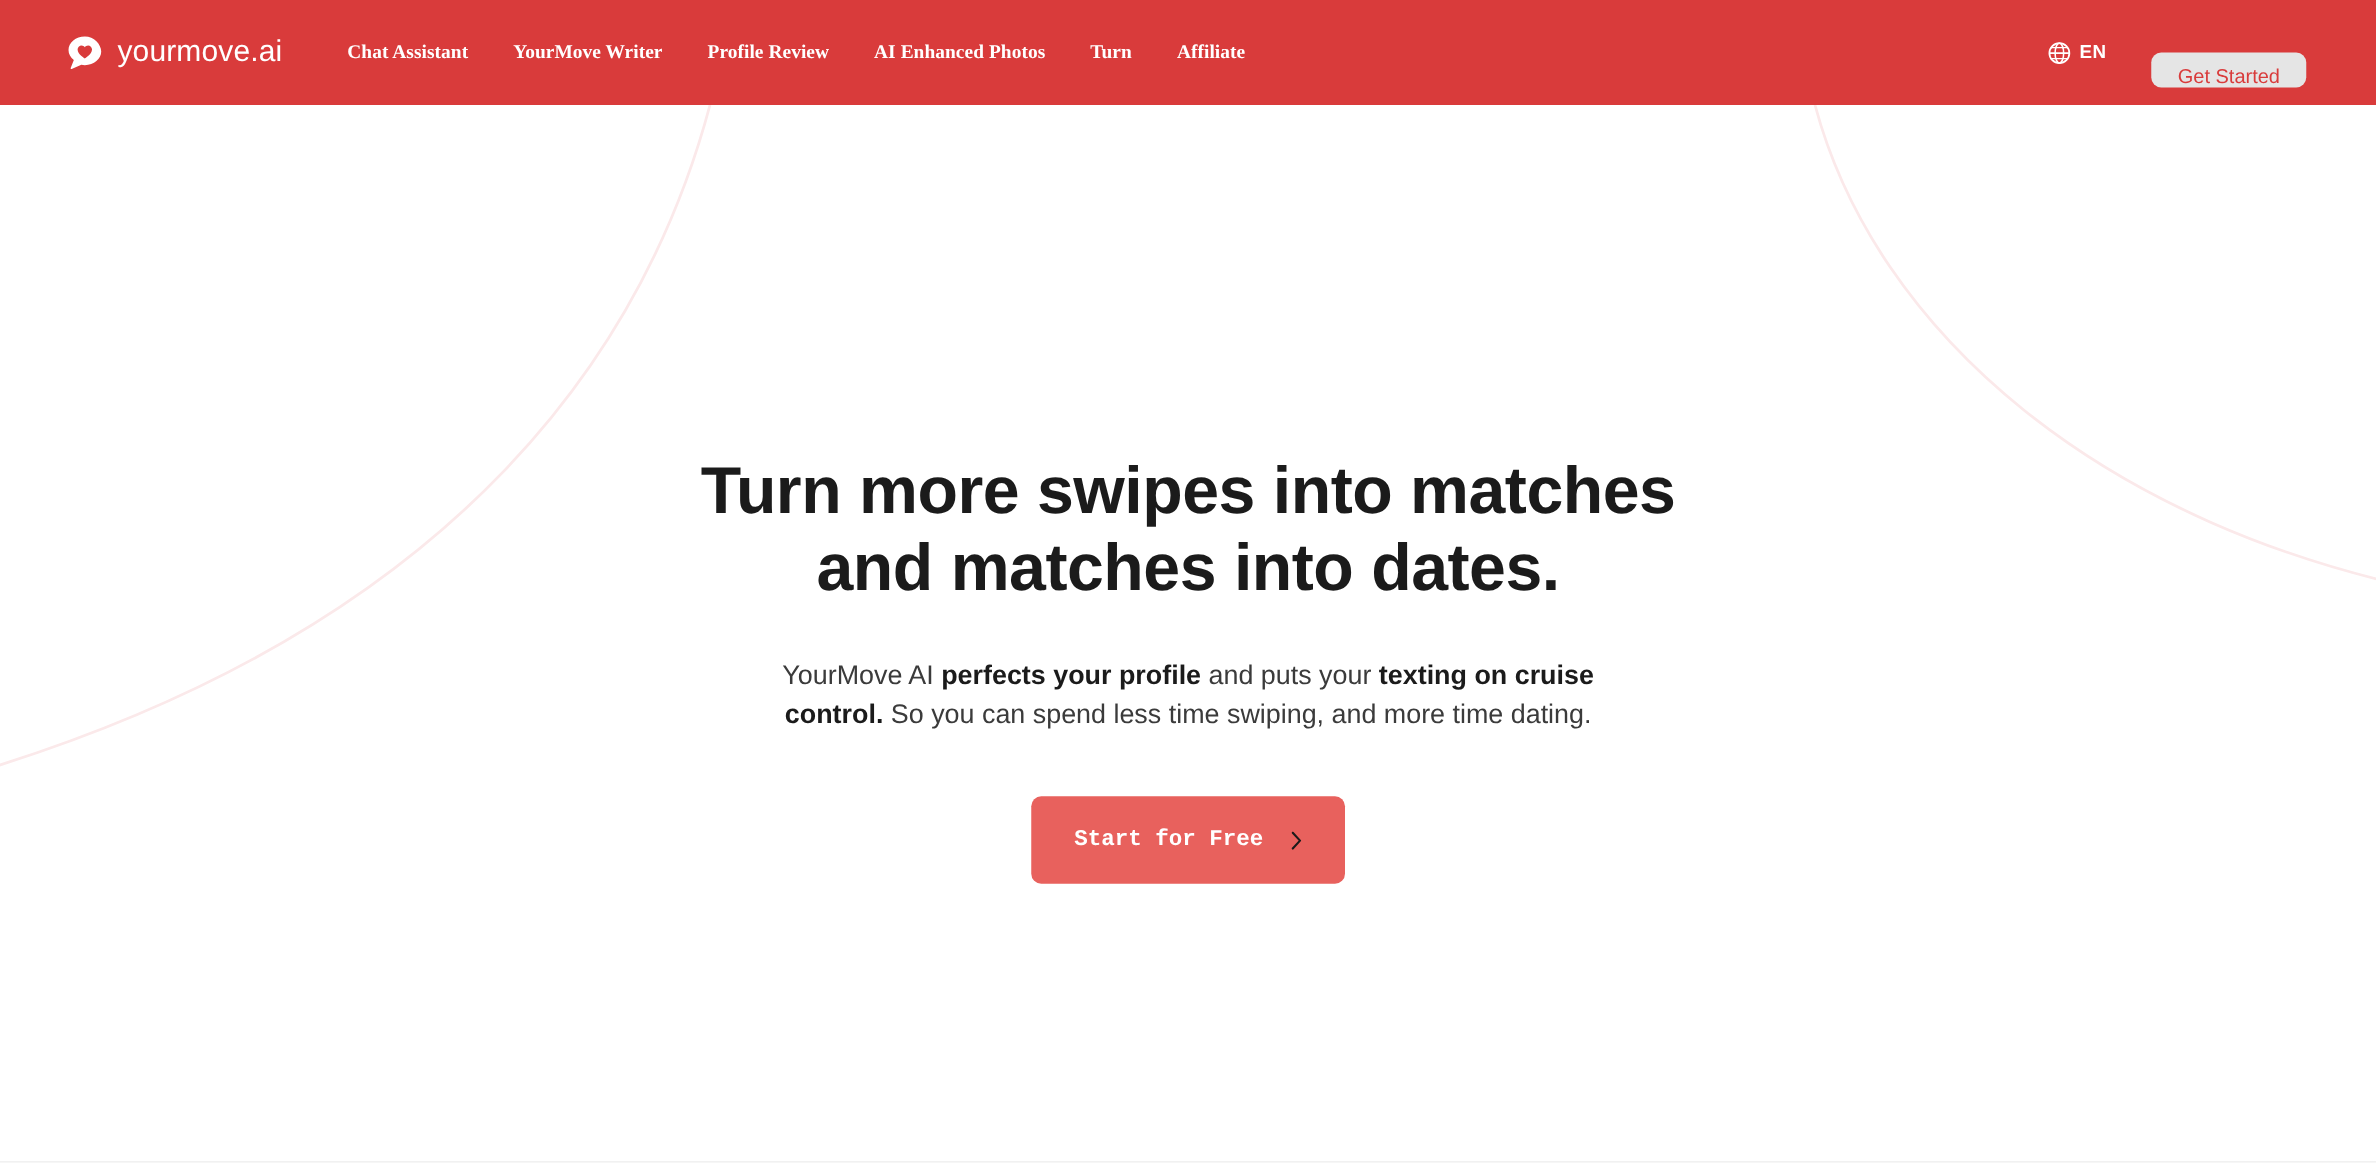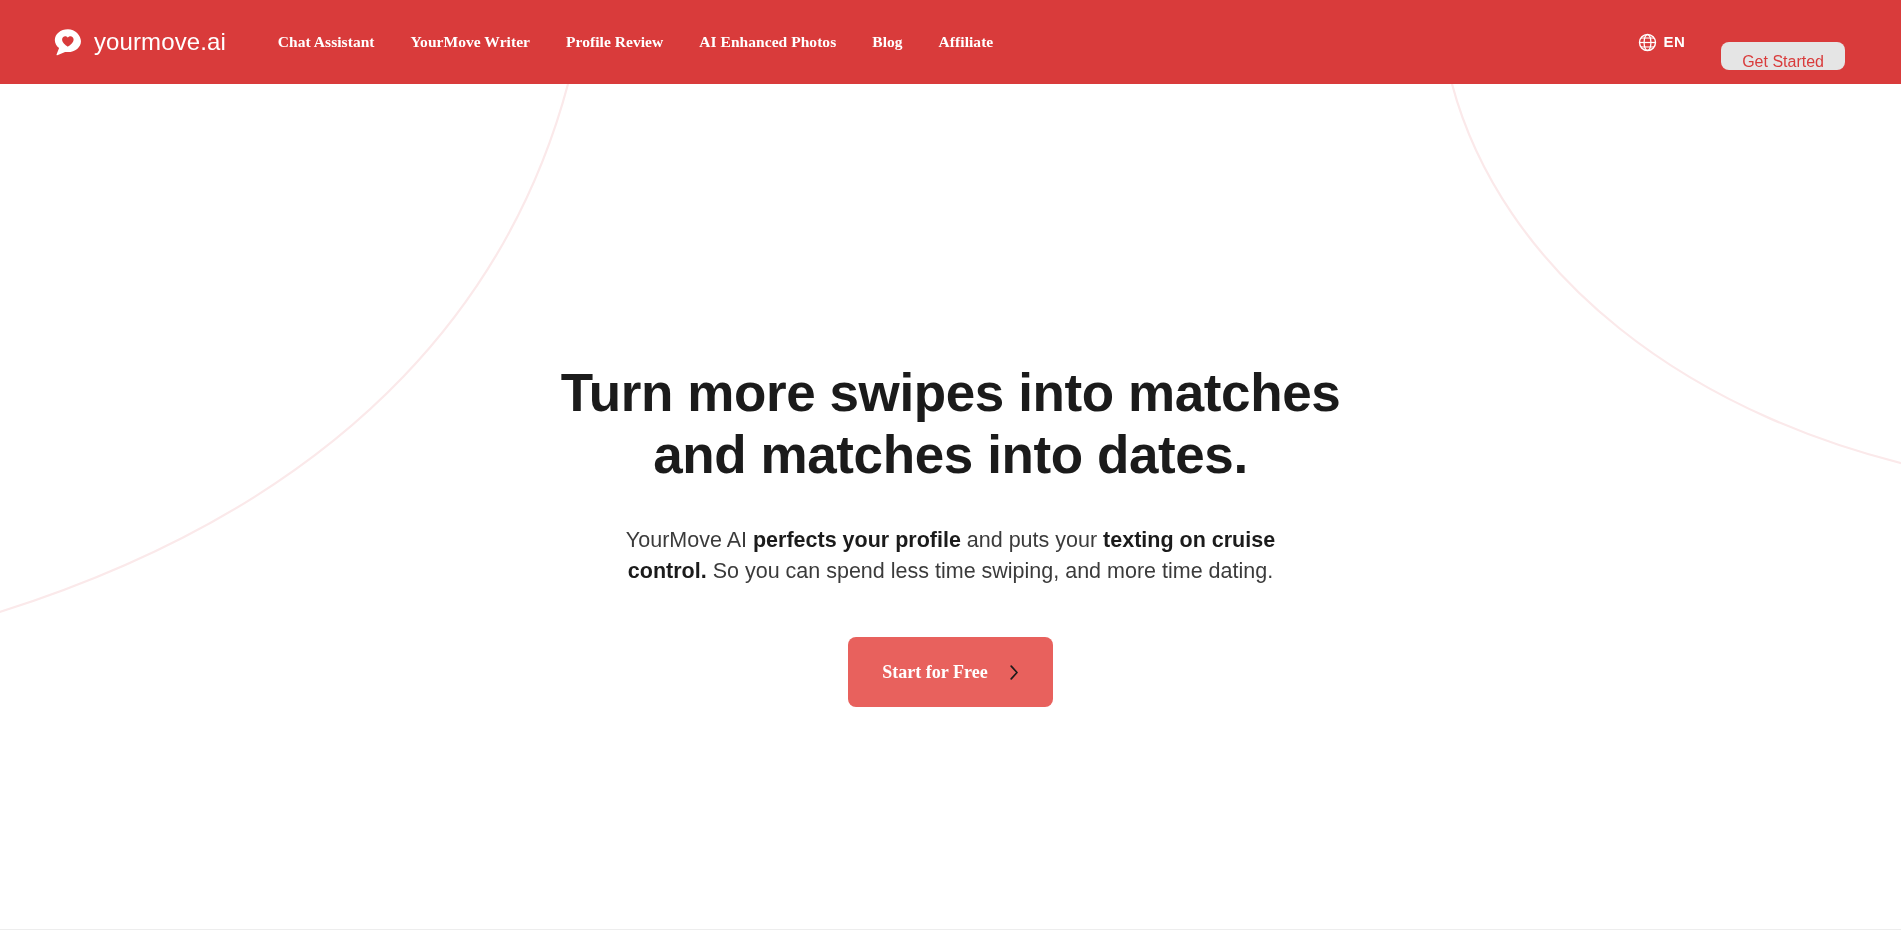--- a/index.html
+++ b/index.html
@@ -161,21 +161,21 @@
     font-weight: 400;
   }
   .hero-sub b { font-weight: 700; color: #1b1b1b; }
 
   .hero-cta {
     margin-top: 51px;
     background: #E8615D;
     color: #ffffff;
     border: none;
     border-radius: 8px;
-    font-family: Liberation Serif, serif;
+    font-family: Liberation Mono, monospace;
     font-size: 18px;
     font-weight: 700;
     height: 70px;
     padding: 0 34px;
     display: inline-flex;
     align-items: center;
     gap: 22px;
     cursor: pointer;
     white-space: nowrap;
   }
@@ -212,21 +212,21 @@
       <path d="M16.35 20.4s-5.95-3.5-5.95-7.4c0-1.95 1.5-3.35 3.25-3.35 1.2 0 2.15.6 2.7 1.5.55-.9 1.5-1.5 2.7-1.5 1.75 0 3.25 1.4 3.25 3.35 0 3.9-5.95 7.4-5.95 7.4z" fill="#D93B3B"></path>
     </svg>
     <span class="brand-name">yourmove.ai</span>
   </a>
 
   <nav class="main-nav">
     <a class="nav-link" href="#">Chat Assistant</a>
     <a class="nav-link" href="#">YourMove Writer</a>
     <a class="nav-link" href="#">Profile Review</a>
     <a class="nav-link" href="#">AI Enhanced Photos</a>
-    <a class="nav-link" href="#">Blog</a>
+    <a class="nav-link" href="#">Turn</a>
     <a class="nav-link" href="#">Affiliate</a>
   </nav>
 
   <div class="header-right">
     <div class="lang-switcher">
       <svg class="globe-icon" viewBox="0 0 20 20">
         <circle cx="10" cy="10" r="8.4" stroke="#ffffff" stroke-width="1.5" fill="none"></circle>
         <ellipse cx="10" cy="10" rx="3.6" ry="8.4" stroke="#ffffff" stroke-width="1.3" fill="none"></ellipse>
         <line x1="1.6" y1="10" x2="18.4" y2="10" stroke="#ffffff" stroke-width="1.3"></line>
         <line x1="3.1" y1="5.3" x2="16.9" y2="5.3" stroke="#ffffff" stroke-width="1.1"></line>

